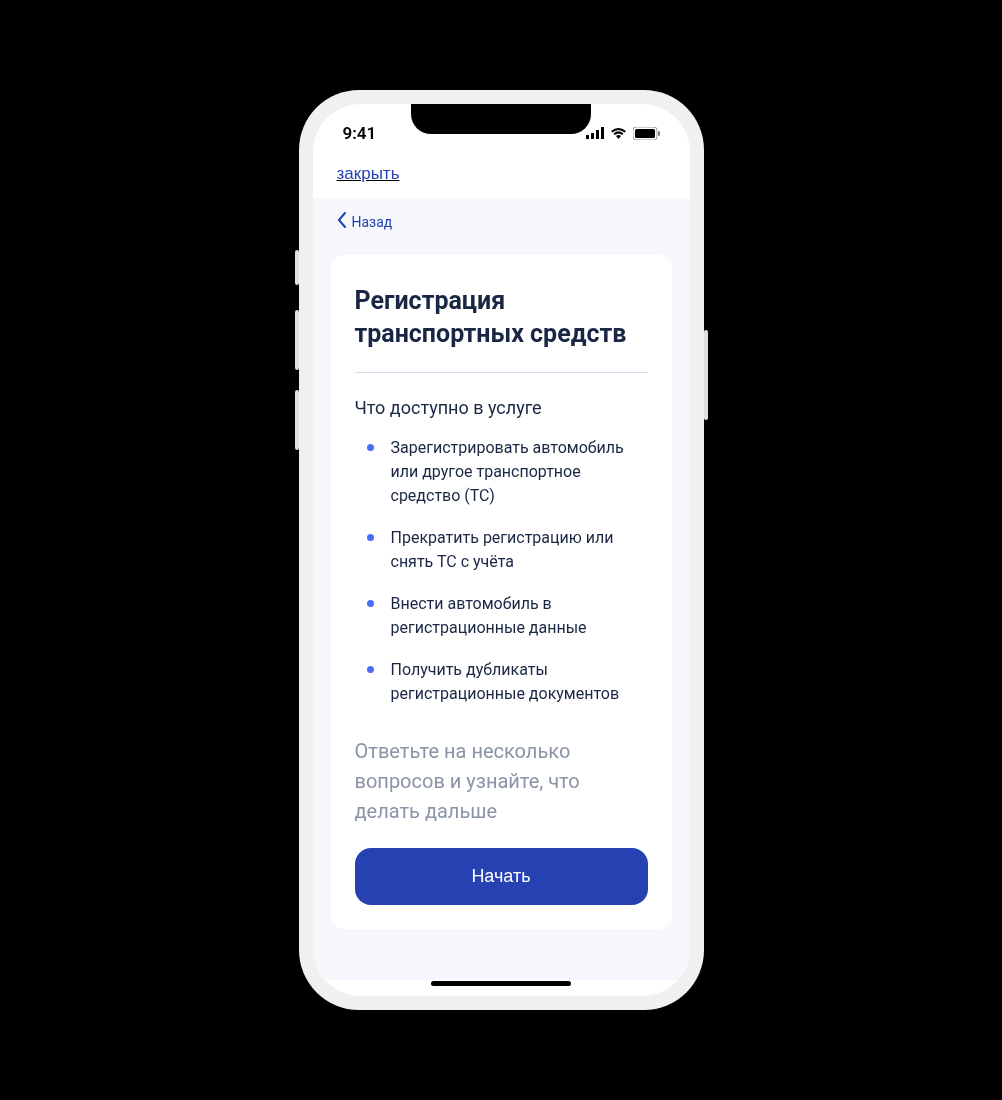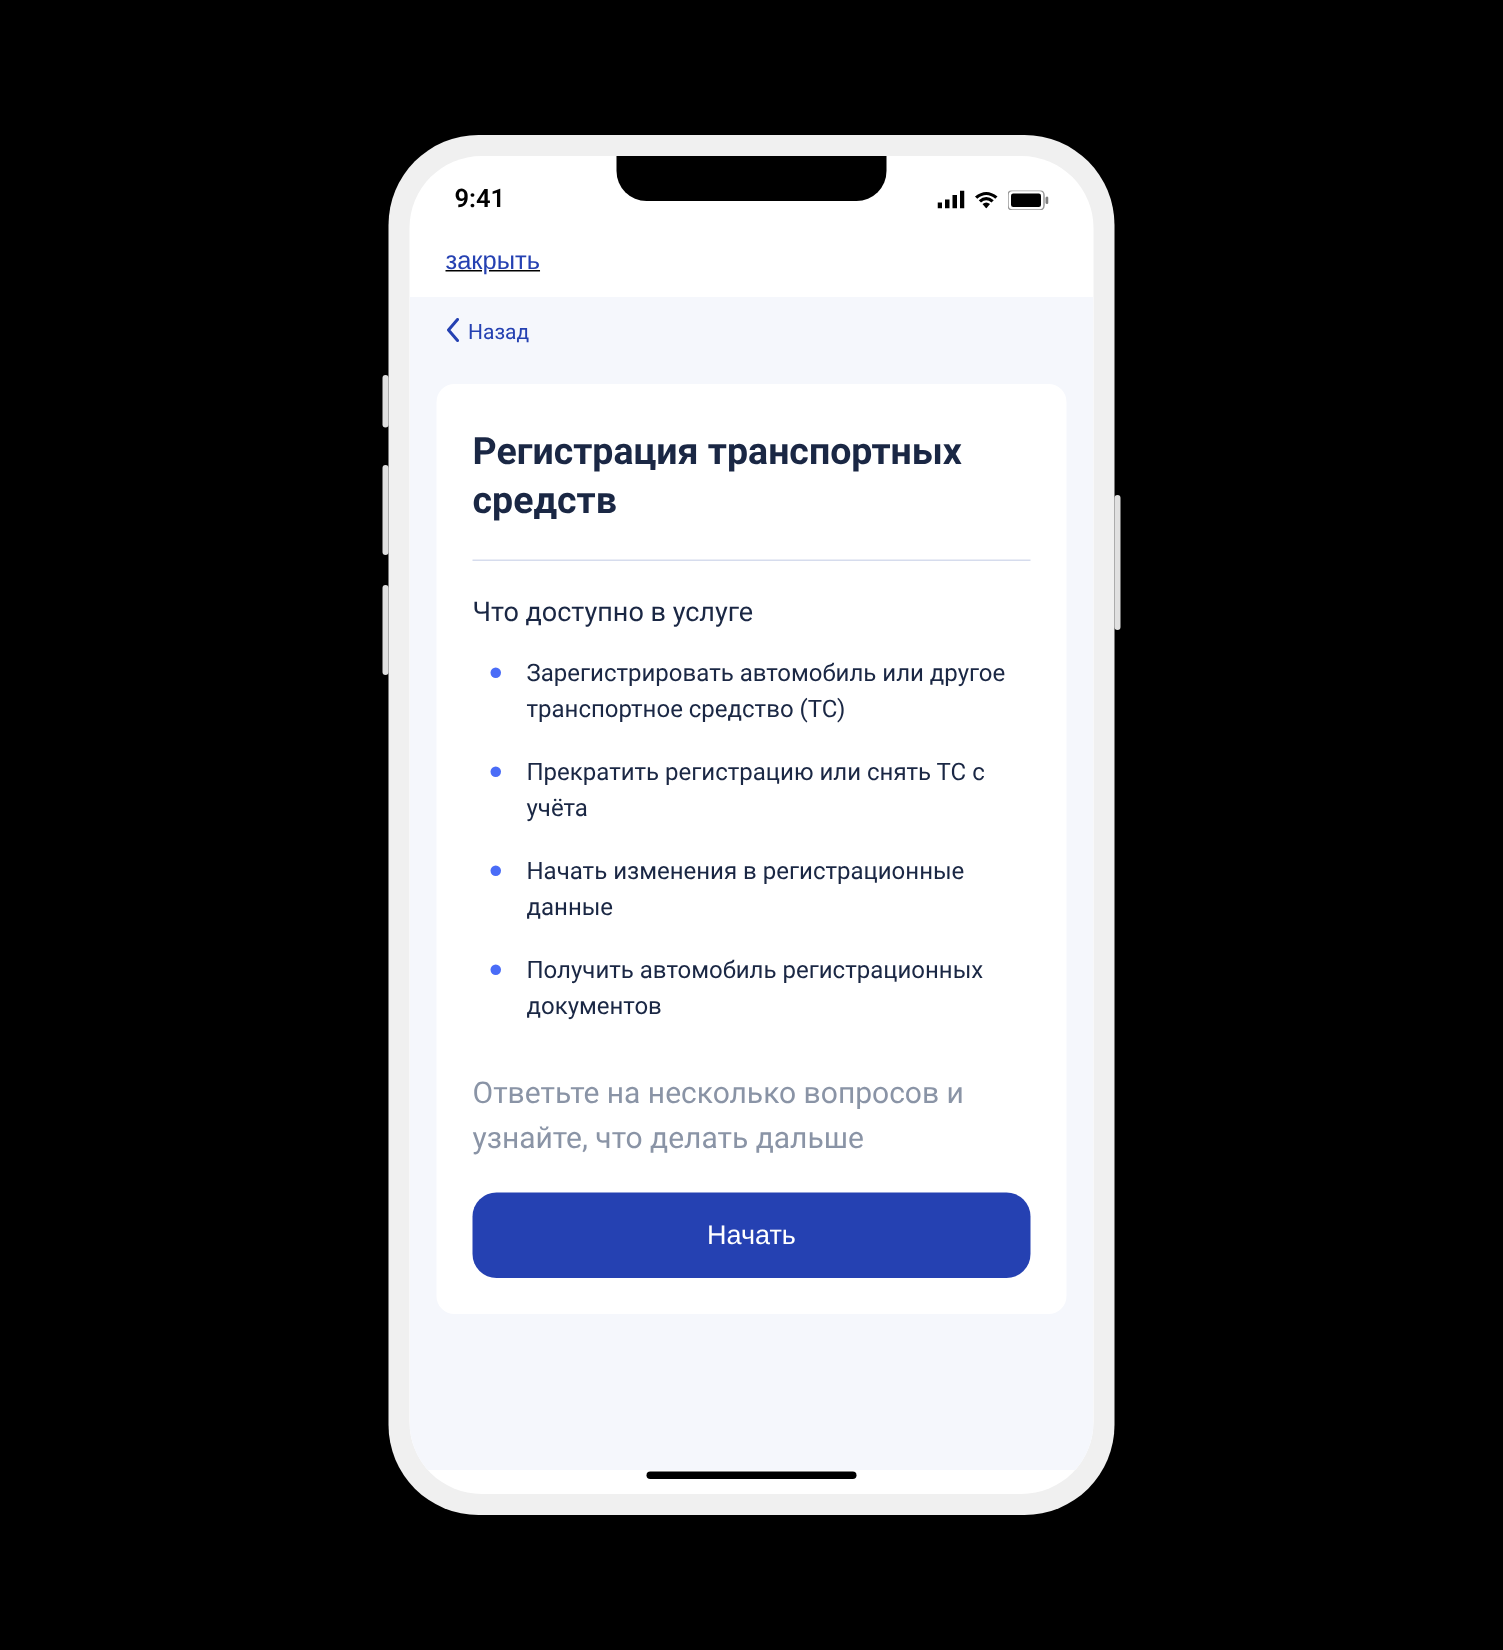--- a/index.html
+++ b/index.html
@@ -12,21 +12,21 @@
       width: 1002px;
       height: 1100px;
       background: #000000;
       display: flex;
       align-items: center;
       justify-content: center;
       font-family: -apple-system, BlinkMacSystemFont, 'Segoe UI', Roboto, sans-serif;
     }
 
     .phone-frame {
-      width: 484px;
+      width: 405px;
       height: 920px;
       background: #f0f0f0;
       border-radius: 60px;
       padding: 14px;
       position: relative;
       box-shadow: 30px 30px 60px rgba(0,0,0,0.5);
     }
 
     .phone-screen {
       width: 100%;
@@ -274,22 +274,22 @@
         <span class="back-text">Назад</span>
       </div>
 
       <div class="card">
         <h1 class="card-title">Регистрация транспортных средств</h1>
         <div class="divider"></div>
         <h2 class="section-title">Что доступно в услуге</h2>
         <ul class="bullet-list">
           <li>Зарегистрировать автомобиль или другое транспортное средство (ТС)</li>
           <li>Прекратить регистрацию или снять ТС с учёта</li>
-          <li>Начать изменения в регистрационные данные</li>
-          <li>Получить автомобиль регистрационных документов</li>
+          <li>Внести автомобиль в регистрационные данные</li>
+          <li>Получить дубликаты регистрационные документов</li>
         </ul>
         <p class="hint-text">Ответьте на несколько вопросов и узнайте, что делать дальше</p>
         <button class="start-btn">Начать</button>
       </div>
     </div>
 
     <div class="home-indicator"></div>
   </div>
 </div>
 

